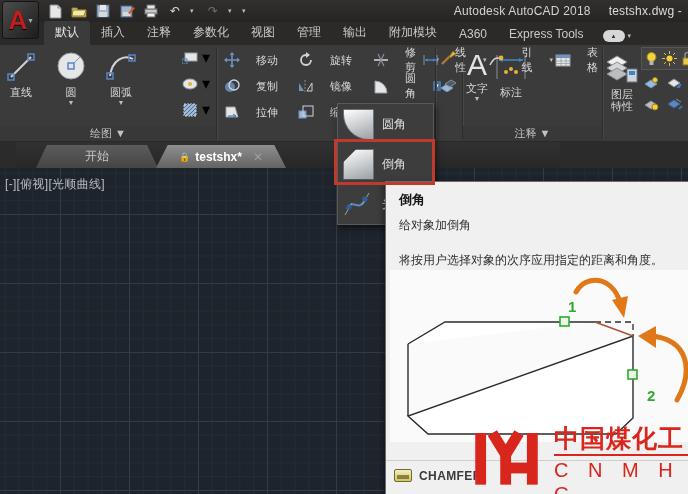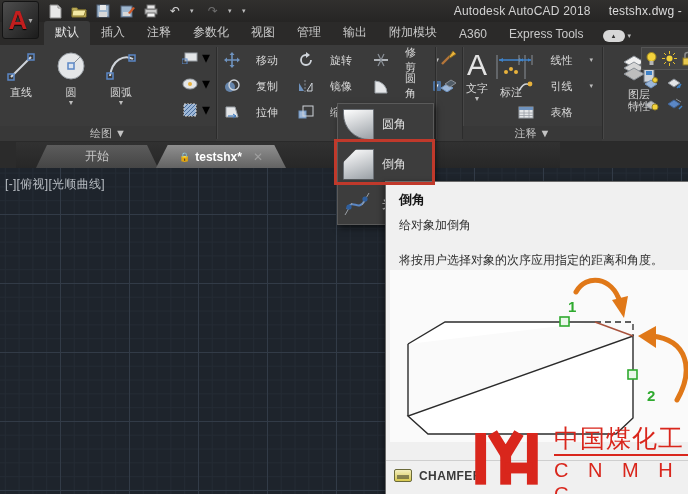--- a/index.html
+++ b/index.html
@@ -64,26 +64,26 @@
   .mod-grid { position:absolute; left:6px; top:3px; display:grid;
     grid-template-columns:74px 76px 66px; grid-auto-rows:26px; }
 
   
   .panel-match { left:436px; width:26px; }
   .match-col { position:absolute; left:4px; top:4px; display:flex; flex-direction:column; gap:10px; }
 
   
   .panel-anno { left:463px; width:139px; }
   .anno-row { position:absolute; left:3px; top:2px; display:flex; gap:6px; }
-  .anno-col { position:absolute; right:9px; top:3px; display:flex; flex-direction:column; gap:2px; }
+  .anno-col { position:absolute; right:3px; top:3px; display:flex; flex-direction:row; gap:2px; }
   .text-A { font-size:30px; color:#e3e3e3; line-height:30px; font-weight:400; }
 
   
   .panel-layers { left:603px; width:85px; }
-  .layers-big { position:absolute; left:19px; top:4px; }
+  .layers-big { position:absolute; left:2px; top:4px; }
   .layers-grid { position:absolute; left:38px; top:2px; width:60px; }
   .layers-toprow { display:flex; gap:4px; background:#434343; border:1px solid #555;
     padding:2px 3px; width:54px; }
   .layers-subrow { display:flex; gap:6px; margin-top:4px; margin-left:2px; }
   .big-label2 { font-size:11px; color:#d8d8d8; line-height:12px; text-align:center; }
 
   
   .filetabs { position:absolute; left:16px; top:142px; width:544px; height:26px;
     background:linear-gradient(#313131,#272727); z-index:2; }
   .ftab { position:absolute; top:3px; height:23px; color:#c7c7c7; font-size:12px;
@@ -136,21 +136,21 @@
     border-top:1px solid #cfcfcf; display:flex; align-items:center; gap:7px; padding-left:8px; }
   .cmd-icon { width:18px; height:13px; background:linear-gradient(#f3eebe,#d7c84e);
     border:1px solid #6a6a3a; border-radius:2px; position:relative; }
   .cmd-icon::after { content:""; position:absolute; left:2px; bottom:2px; right:2px; height:4px;
     background:#3a3a2a; opacity:.55; }
   .tt-command { font-size:12px; font-weight:bold; color:#3a3a3a; letter-spacing:.4px; }
 
   
   .watermark { position:absolute; left:474px; top:424px; z-index:9; display:flex; gap:10px; }
   .wm-text { display:flex; flex-direction:column; }
-  .wm-cn { font-size:25px; color:#d9261c; font-weight:normal; letter-spacing:1px;
+  .wm-cn { font-size:25px; color:#d9261c; font-weight:bold; letter-spacing:1px;
     border-bottom:2px solid #d9261c; padding-bottom:2px; line-height:28px; }
   .wm-en { font-size:20px; color:#d9261c; letter-spacing:7px; margin-top:2px; line-height:24px; }
 
   svg { display:block; }
 </style>
 </head>
 <body>
 
 <div id="app">
 

